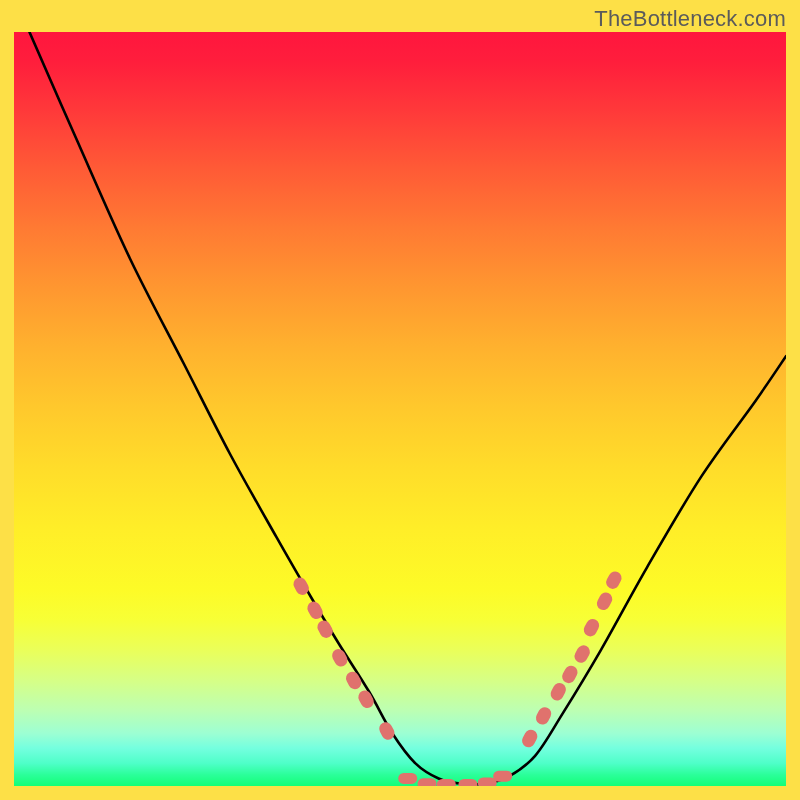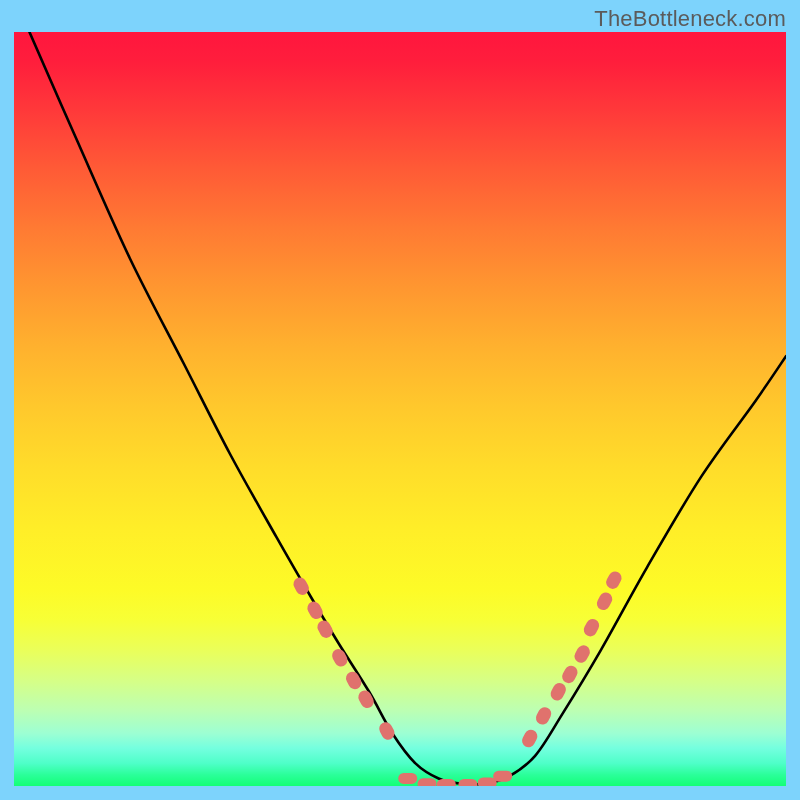--- a/index.html
+++ b/index.html
@@ -10,21 +10,21 @@
     background: #000;
     overflow: hidden;
     font-family: Arial, Helvetica, sans-serif;
   }
   .frame {
     position: absolute;
     left: 0;
     top: 0;
     width: 800px;
     height: 800px;
-    background: #7dd3fc;
+    background: #fde047;
   }
   .plot-area {
     position: absolute;
     left: 14px;
     top: 32px;
     width: 772px;
     height: 754px;
     overflow: hidden;
   }
   .gradient {

